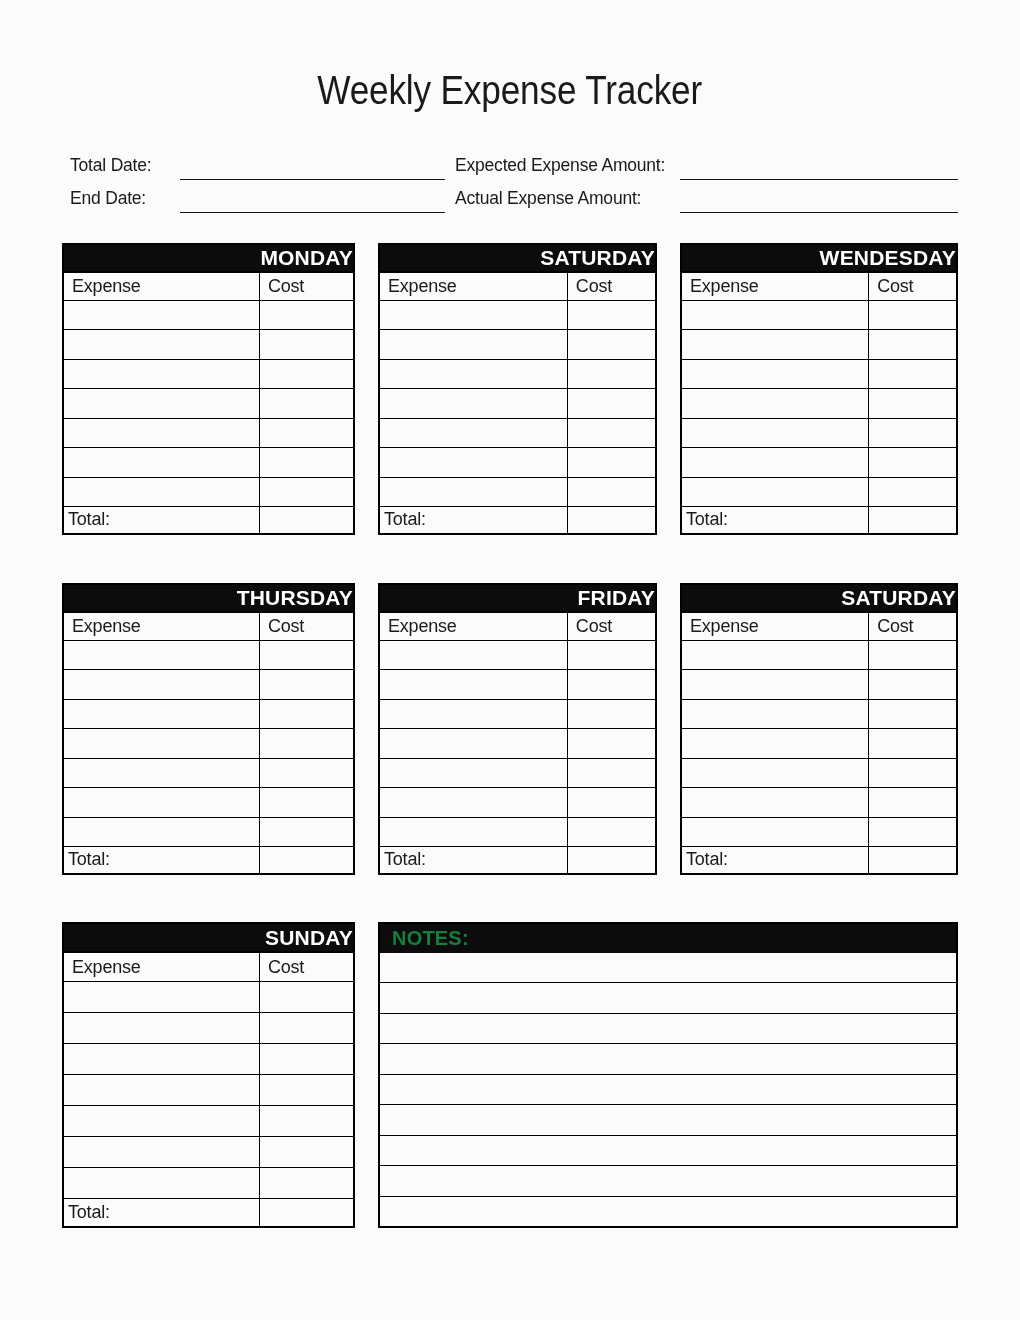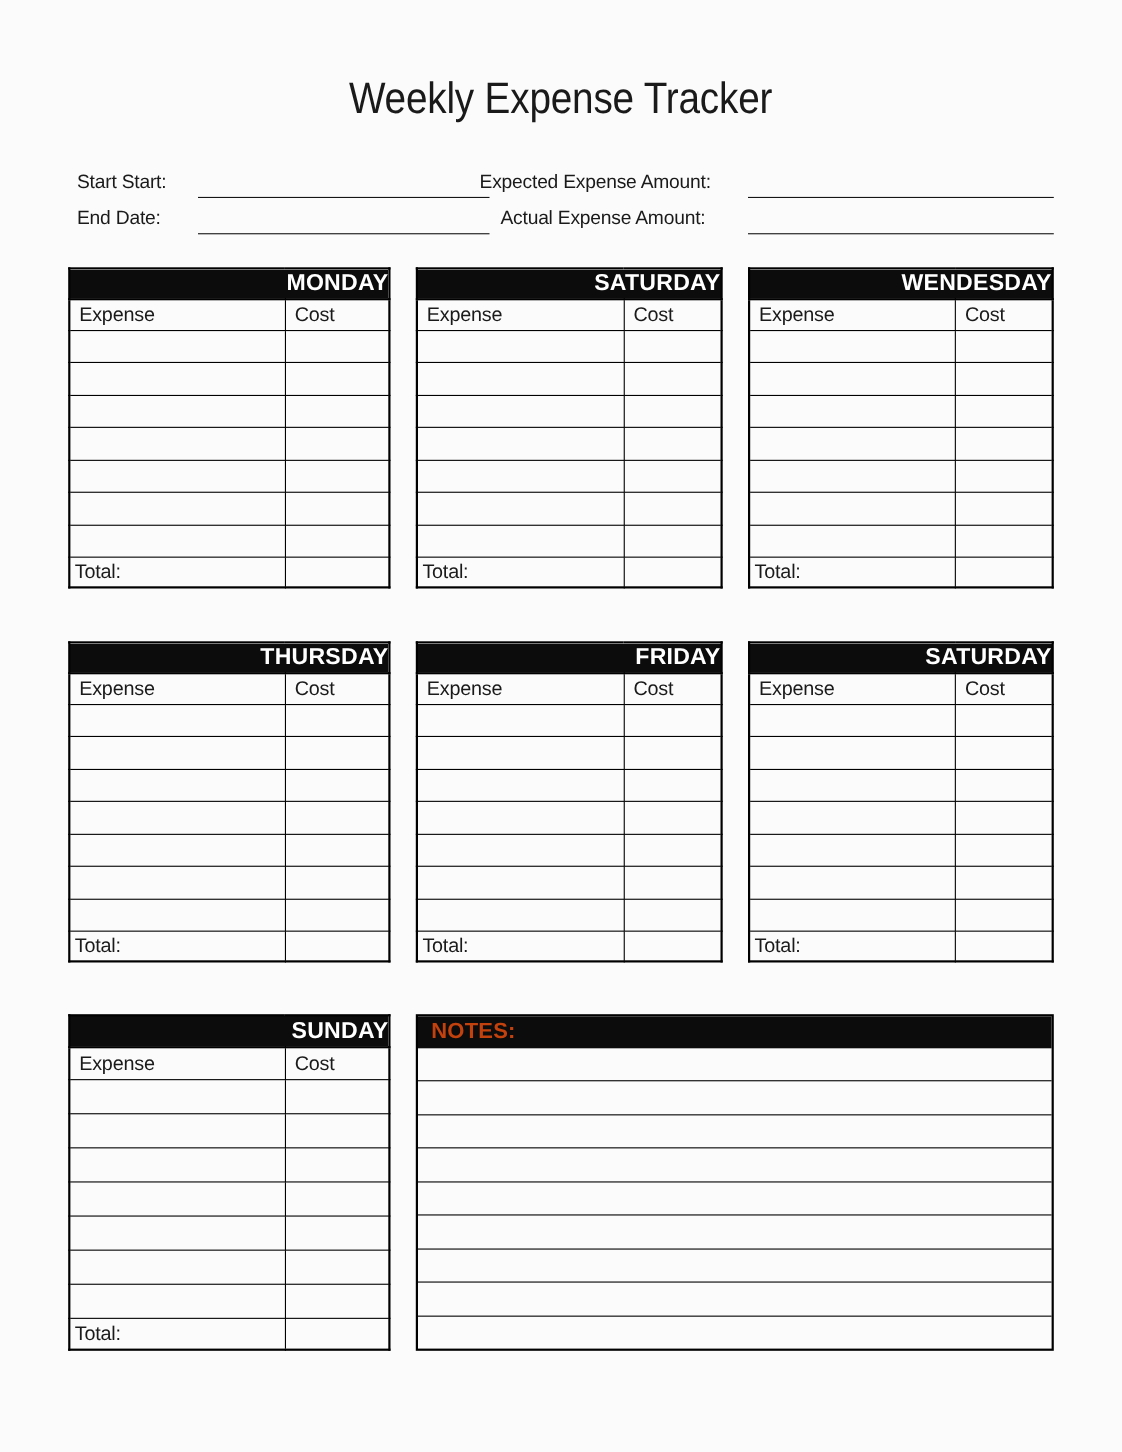--- a/index.html
+++ b/index.html
@@ -18,21 +18,21 @@
     position:absolute; top:64px; left:0; width:1020px;
     text-align:center; font-size:40px; font-weight:400; line-height:52px;
     white-space:nowrap;
   }
   .title .cond { display:inline-block; transform:scaleX(0.88); transform-origin:center; }
 
   
   .field-label { position:absolute; font-size:17.5px; line-height:20px; white-space:nowrap; }
   .lbl-start    { top:155px; left:70px;  }
   .lbl-end      { top:188px; left:70px;  }
-  .lbl-expected { top:155px; left:436px; }
+  .lbl-expected { top:155px; left:455px; }
   .lbl-actual   { top:188px; left:455px; }
   .field-line { position:absolute; height:22px; border-bottom:1.5px solid #151515; font-size:16px; }
   .line-start    { top:158px; left:180px; width:265px; }
   .line-end      { top:191px; left:180px; width:265px; }
   .line-expected { top:158px; left:680px; width:278px; }
   .line-actual   { top:191px; left:680px; width:278px; }
 
   
   .tables-row { position:absolute; left:62px; width:896px; display:grid; gap:0 23px; }
   .row-1 { top:243px; grid-template-columns:293px 279px 278px; }
@@ -52,41 +52,41 @@
   }
   .day tr.r td { height:29.5px; }
   .day tr.total td { height:27px; font-size:18px; padding-left:4px; }
 
   
   .notes {
     border:2px solid #000; height:306px;
     display:flex; flex-direction:column;
   }
   .notes-header {
-    background:#0c0c0c; color:#c2410c; flex:0 0 29px;
+    background:#0c0c0c; color:#15803d; flex:0 0 29px;
     font-size:20px; font-weight:bold; line-height:29px; padding-left:12px;
     letter-spacing:0.2px;
   }
   .note-line { flex:1; border-bottom:1.5px solid #000; }
   .note-line:last-child { border-bottom:none; }
 
   
   .footer {
     position:absolute; top:1234px; left:62px; width:896px;
     text-align:right; font-size:17px; letter-spacing:-0.2px;
   }
 </style>
 </head>
 <body>
 
 <div class="page">
 
   <h1 class="title"><span class="cond">Weekly Expense Tracker</span></h1>
 
-  <div class="field-label lbl-start">Start Start:</div>
+  <div class="field-label lbl-start">Total Date:</div>
   <div class="field-line line-start"></div>
   <div class="field-label lbl-end">End Date:</div>
   <div class="field-line line-end"></div>
   <div class="field-label lbl-expected">Expected Expense Amount:</div>
   <div class="field-line line-expected"></div>
   <div class="field-label lbl-actual">Actual Expense Amount:</div>
   <div class="field-line line-actual"></div>
 
   <div class="tables-row row-1">
 

